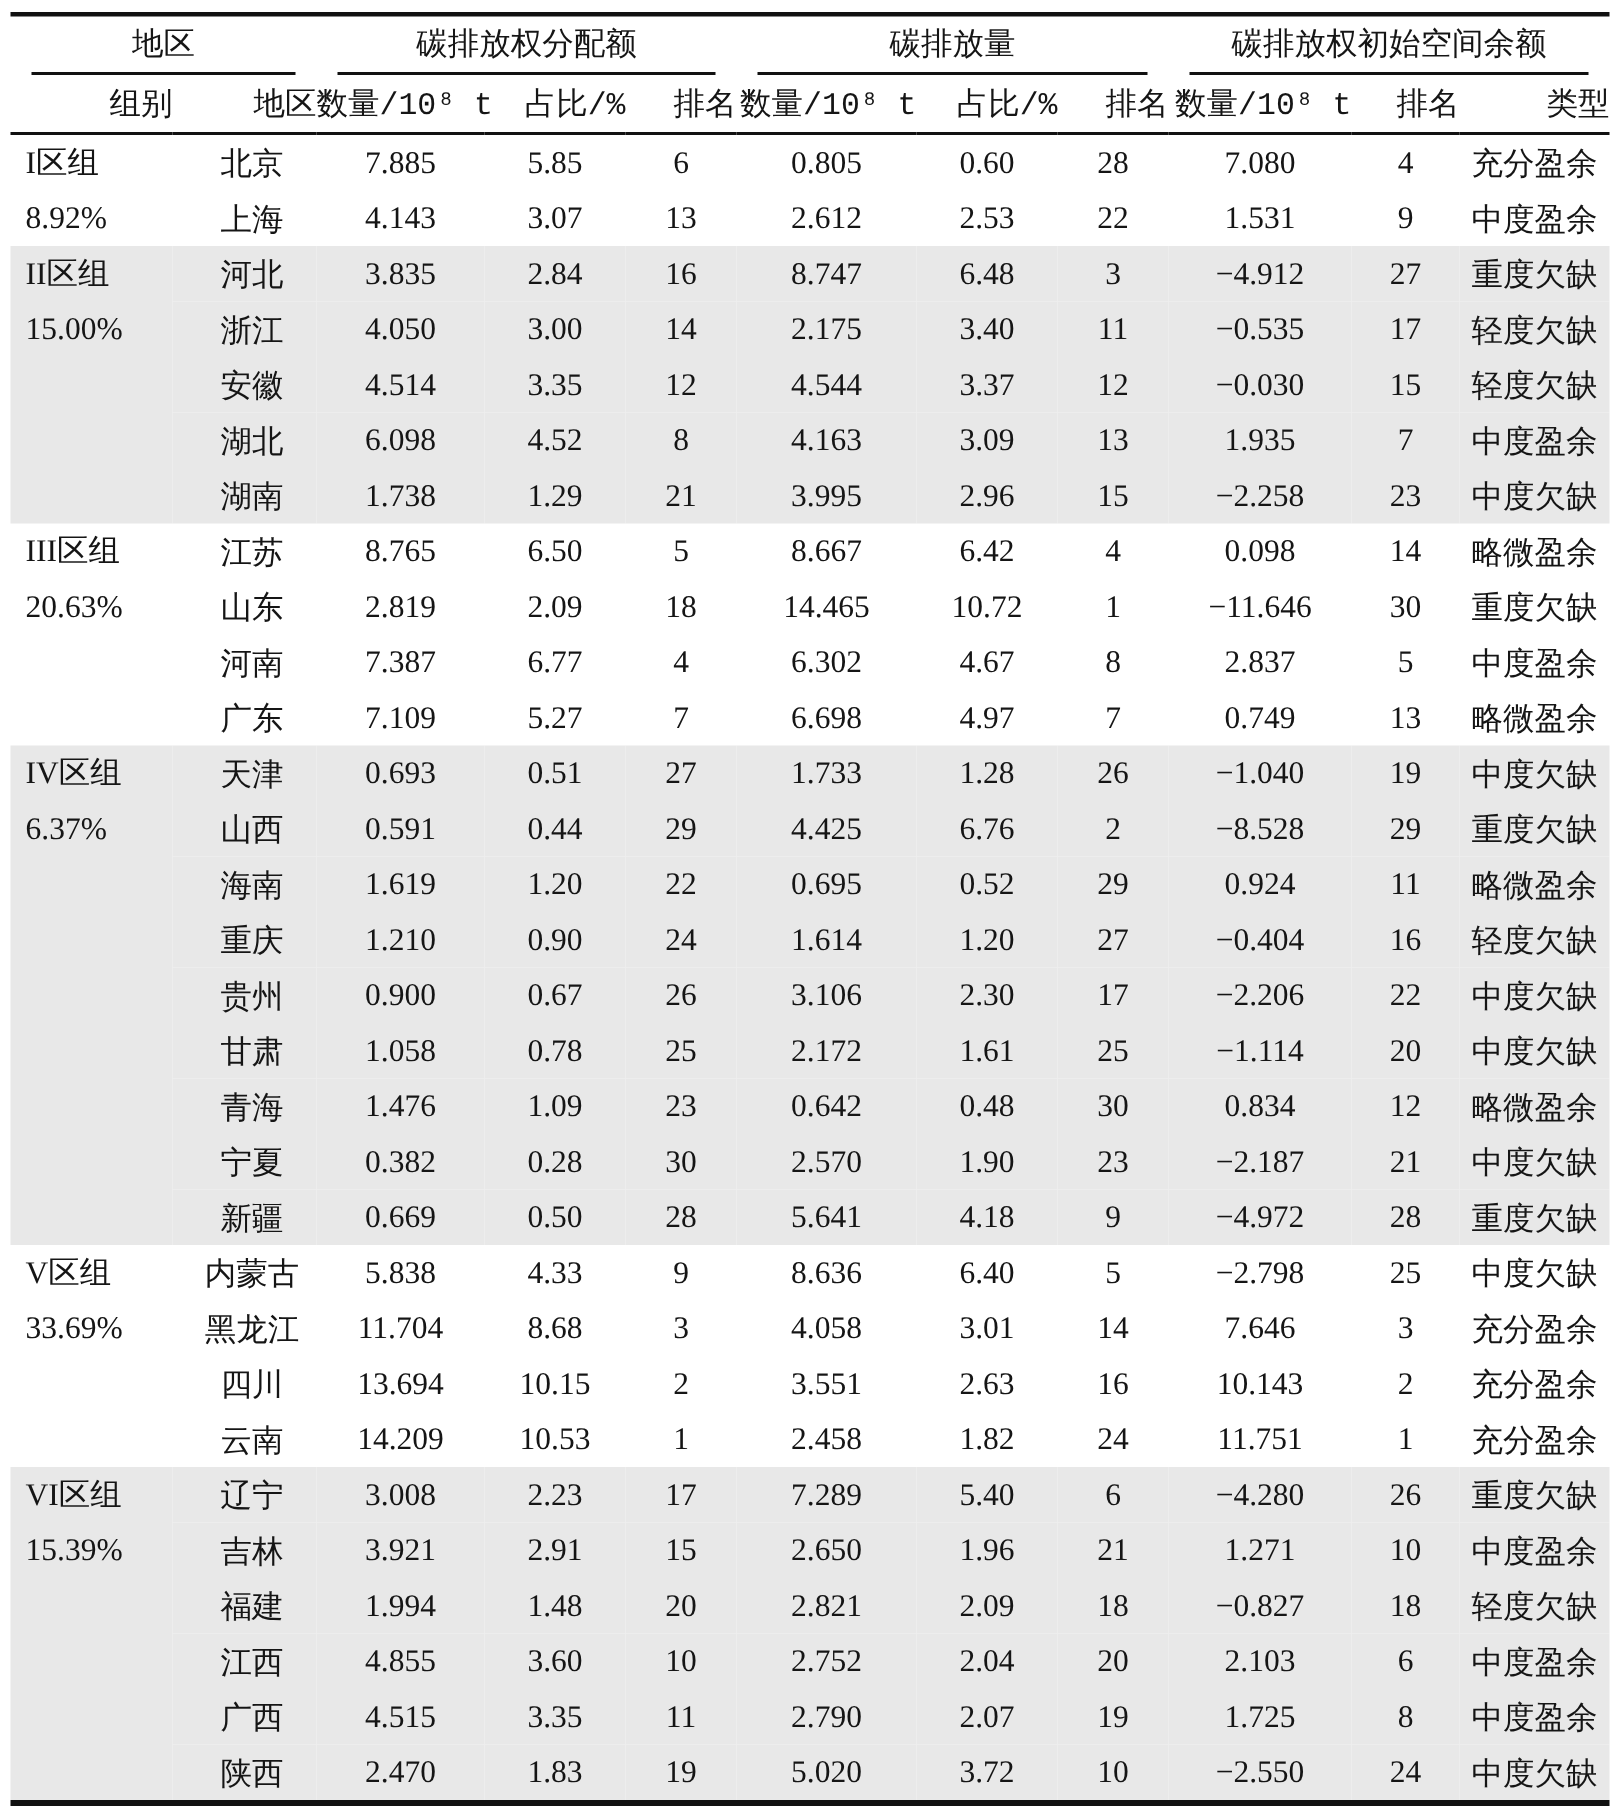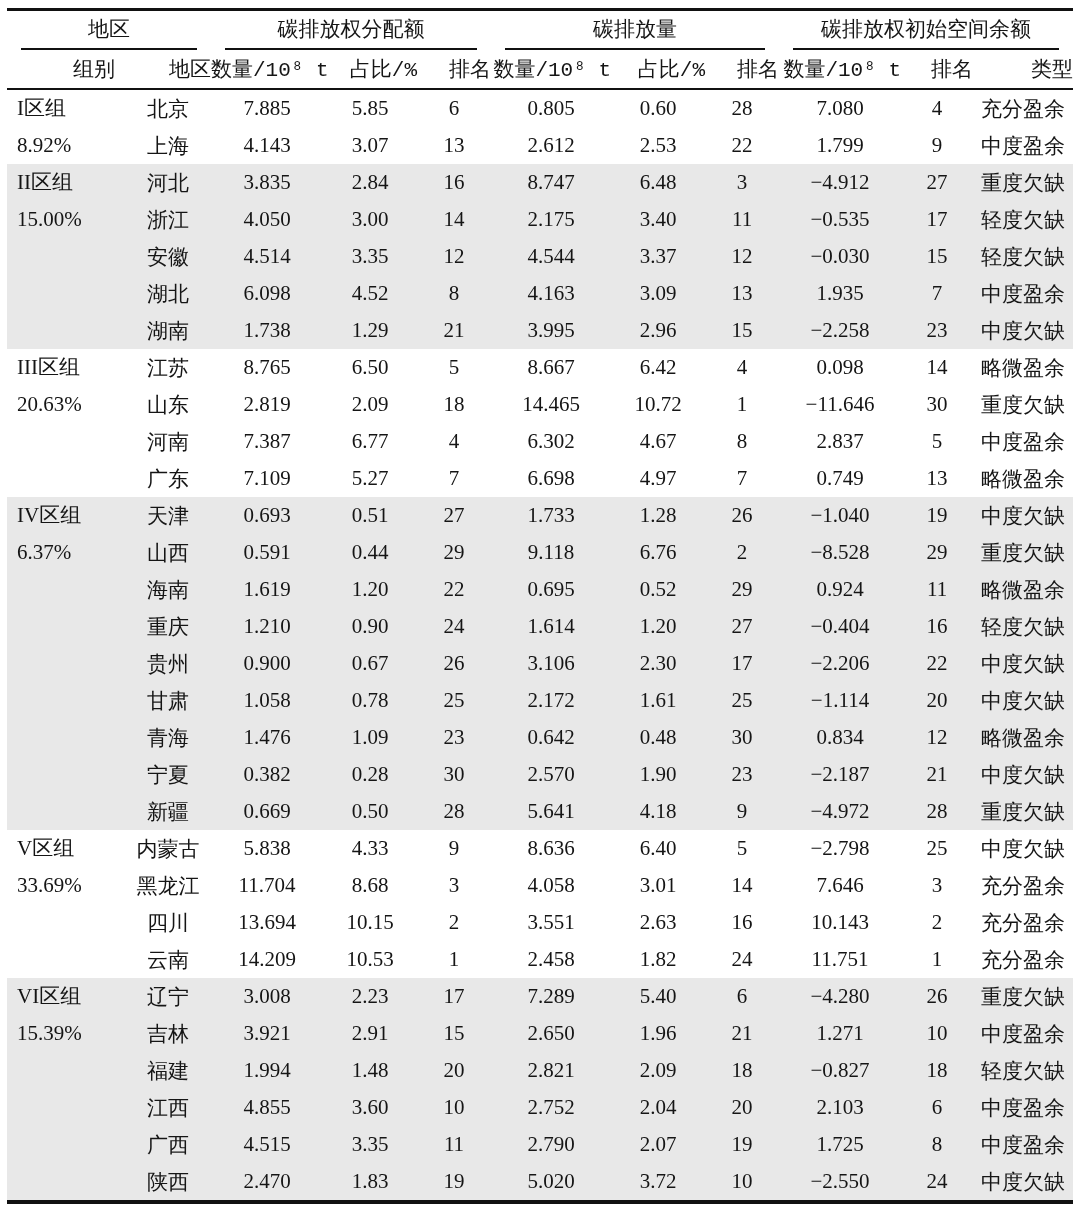--- a/index.html
+++ b/index.html
@@ -125,21 +125,21 @@
           <td>充分盈余</td>
         </tr>
         <tr>
           <td class="region-cell">上海</td>
           <td>4.143</td>
           <td>3.07</td>
           <td>13</td>
           <td>2.612</td>
           <td>2.53</td>
           <td>22</td>
-          <td>1.799</td>
+          <td>1.531</td>
           <td>9</td>
           <td>中度盈余</td>
         </tr>
         <tr class="shaded">
           <td rowspan="5" class="group-cell">
             <div class="gname">II区组</div>
             <div class="gpct">15.00%</div>
           </td>
           <td class="region-cell">河北</td>
           <td>3.835</td>
@@ -266,21 +266,21 @@
           <td>26</td>
           <td>−1.040</td>
           <td>19</td>
           <td>中度欠缺</td>
         </tr>
         <tr class="shaded">
           <td class="region-cell">山西</td>
           <td>0.591</td>
           <td>0.44</td>
           <td>29</td>
-          <td>9.118</td>
+          <td>4.425</td>
           <td>6.76</td>
           <td>2</td>
           <td>−8.528</td>
           <td>29</td>
           <td>重度欠缺</td>
         </tr>
         <tr class="shaded">
           <td class="region-cell">海南</td>
           <td>1.619</td>
           <td>1.20</td>

